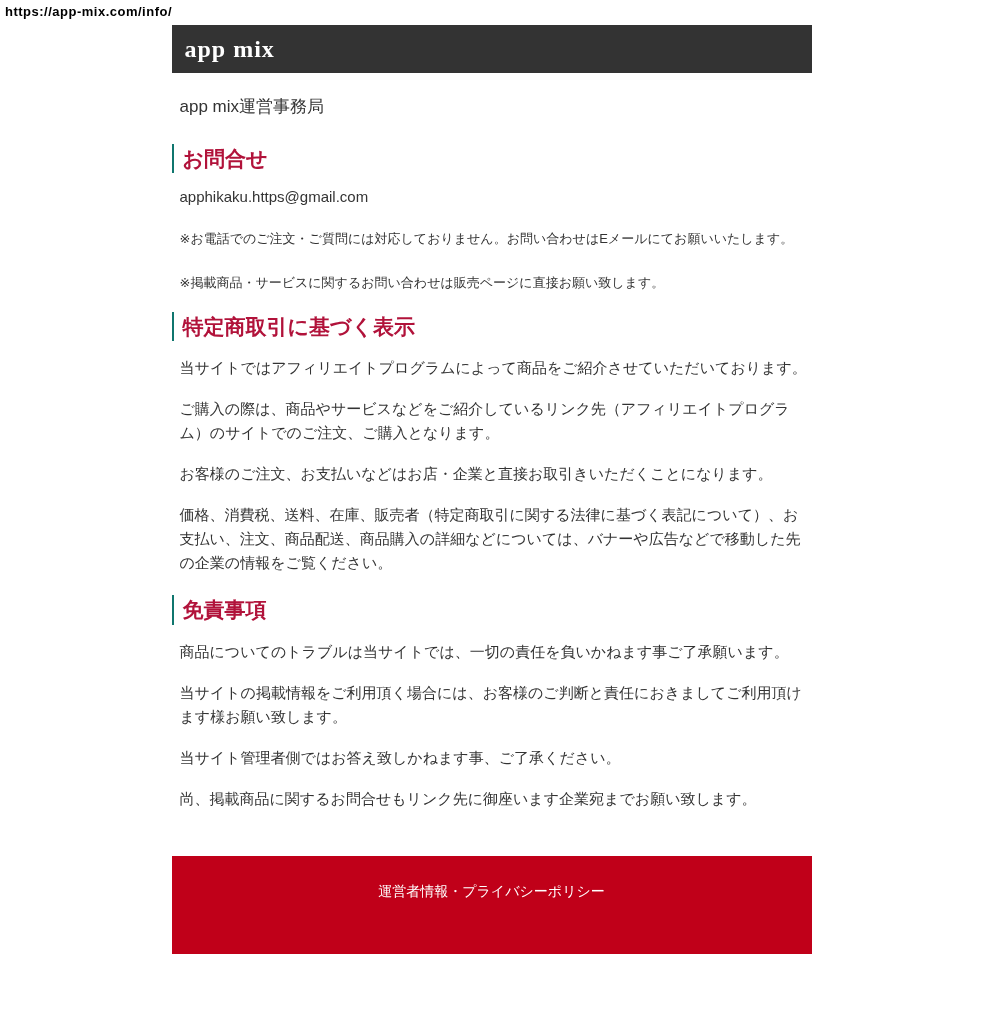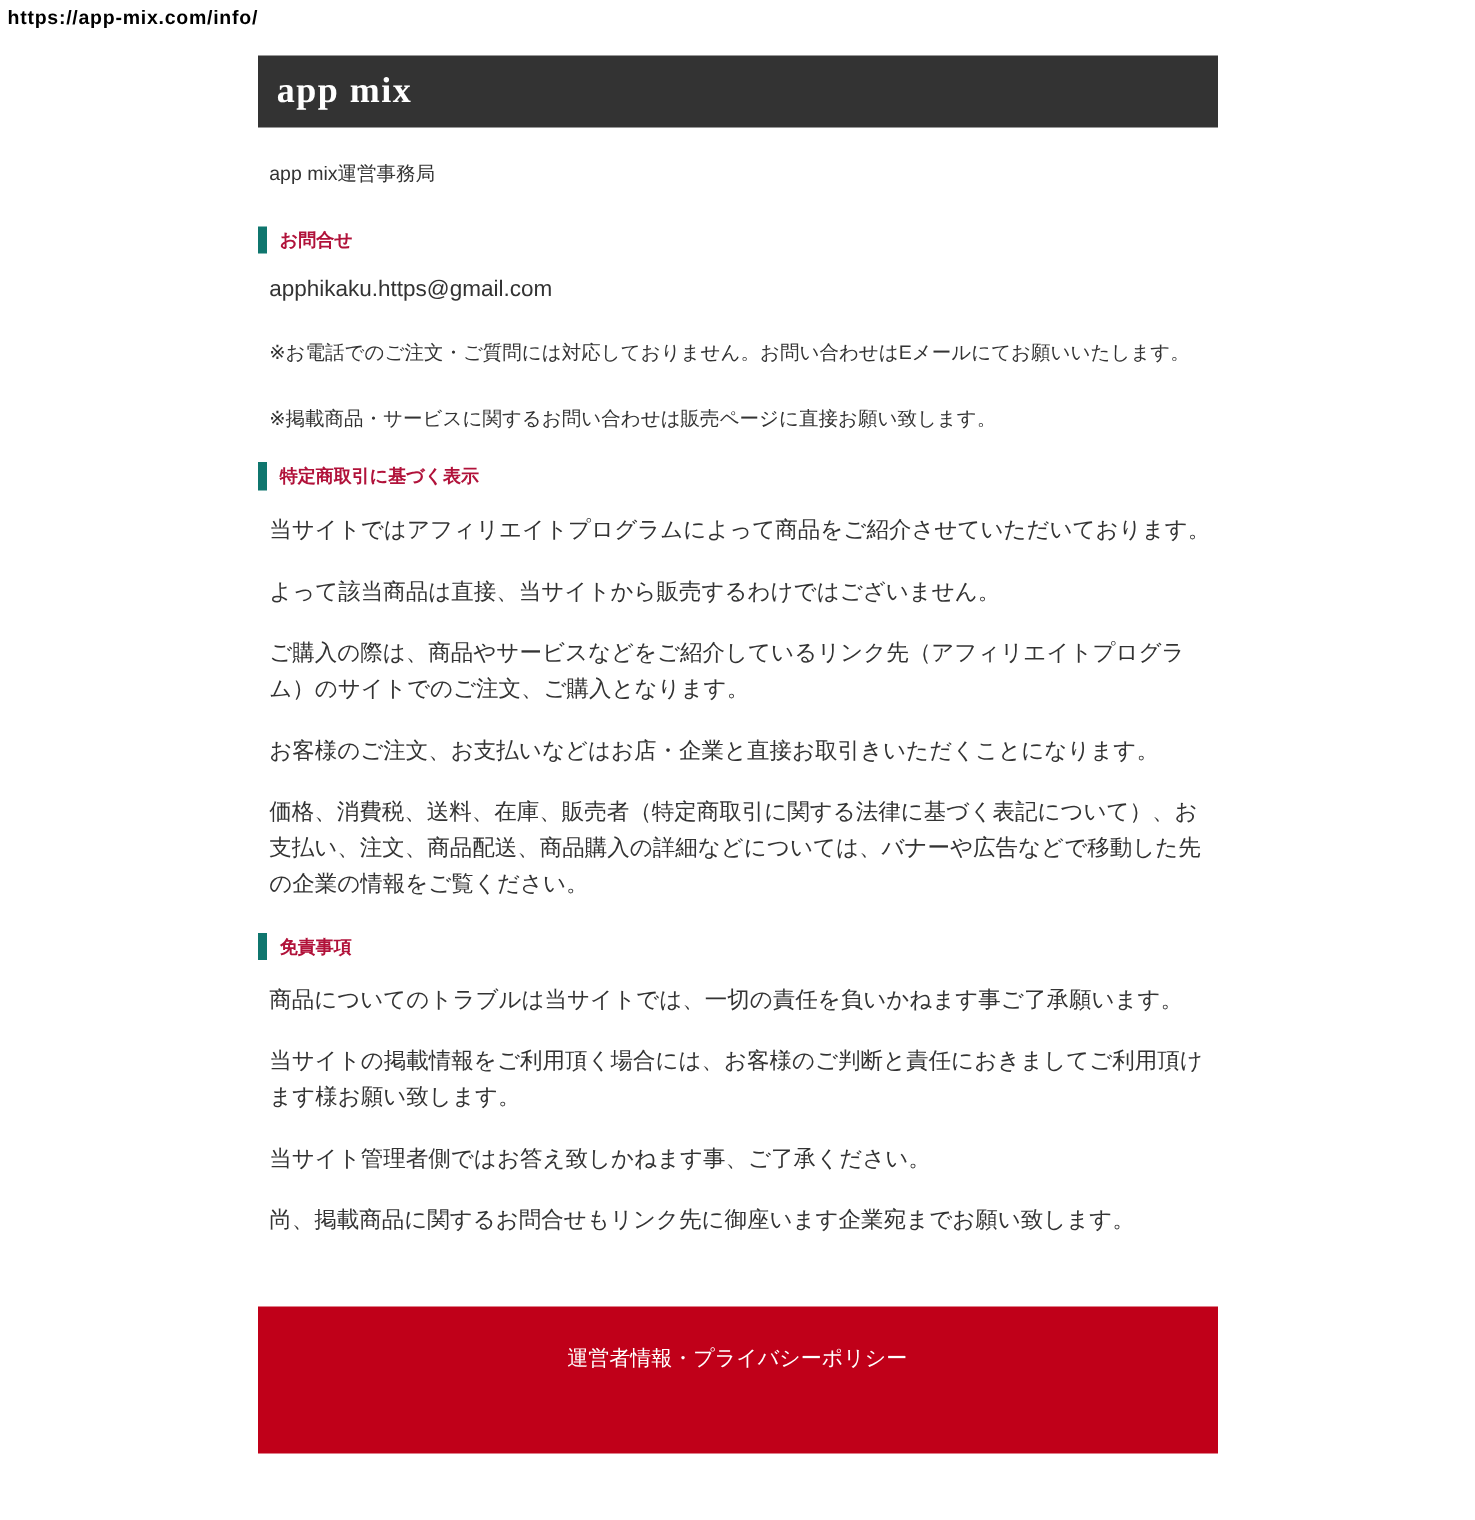--- a/index.html
+++ b/index.html
@@ -18,44 +18,44 @@
     font-size: 13px;
     color: #000000;
     letter-spacing: 0.5px;
     font-weight: bold;
   }
   .container {
     width: 640px;
     margin: 0 auto;
   }
   .site-header {
-    margin-top: 18px;
+    margin-top: 6px;
     height: 48px;
     background: #333333;
     color: #ffffff;
     display: flex;
     align-items: center;
     padding-left: 13px;
   }
   .site-title {
     font-family: "Liberation Serif", "DejaVu Serif", serif;
     font-weight: bold;
     font-size: 24px;
     letter-spacing: 1px;
   }
   .operator {
     margin: 22px 0 0 8px;
-    font-size: 13px;
+    font-size: 17px;
   }
   .section-heading {
     margin: 26px 0 0 0;
     padding: 2px 0 2px 9px;
-    border-left: 6px solid #0f766e;
+    border-left: 2px solid #0f766e;
     color: #b1123a;
-    font-size: 12px;
+    font-size: 21px;
     font-weight: bold;
     line-height: 1.2;
   }
   .section-heading.spaced {
     margin-top: 20px;
   }
   .email {
     margin: 15px 0 0 8px;
     font-size: 15px;
   }
@@ -103,21 +103,20 @@
 
     <p class="operator">app mix運営事務局</p>
 
     <h2 class="section-heading">お問合せ</h2>
     <p class="email">apphikaku.https@gmail.com</p>
     <p class="note">※お電話でのご注文・ご質問には対応しておりません。お問い合わせはEメールにてお願いいたします。</p>
     <p class="note">※掲載商品・サービスに関するお問い合わせは販売ページに直接お願い致します。</p>
 
     <h2 class="section-heading spaced">特定商取引に基づく表示</h2>
     <p class="para">当サイトではアフィリエイトプログラムによって商品をご紹介させていただいております。</p>
-    <p class="para">よって該当商品は直接、当サイトから販売するわけではございません。</p>
     <p class="para">ご購入の際は、商品やサービスなどをご紹介しているリンク先（アフィリエイトプログラム）のサイトでのご注文、ご購入となります。</p>
     <p class="para">お客様のご注文、お支払いなどはお店・企業と直接お取引きいただくことになります。</p>
     <p class="para">価格、消費税、送料、在庫、販売者（特定商取引に関する法律に基づく表記について）、お支払い、注文、商品配送、商品購入の詳細などについては、バナーや広告などで移動した先の企業の情報をご覧ください。</p>
 
     <h2 class="section-heading spaced">免責事項</h2>
     <p class="para">商品についてのトラブルは当サイトでは、一切の責任を負いかねます事ご了承願います。</p>
     <p class="para">当サイトの掲載情報をご利用頂く場合には、お客様のご判断と責任におきましてご利用頂けます様お願い致します。</p>
     <p class="para">当サイト管理者側ではお答え致しかねます事、ご了承ください。</p>
     <p class="para">尚、掲載商品に関するお問合せもリンク先に御座います企業宛までお願い致します。</p>
 

